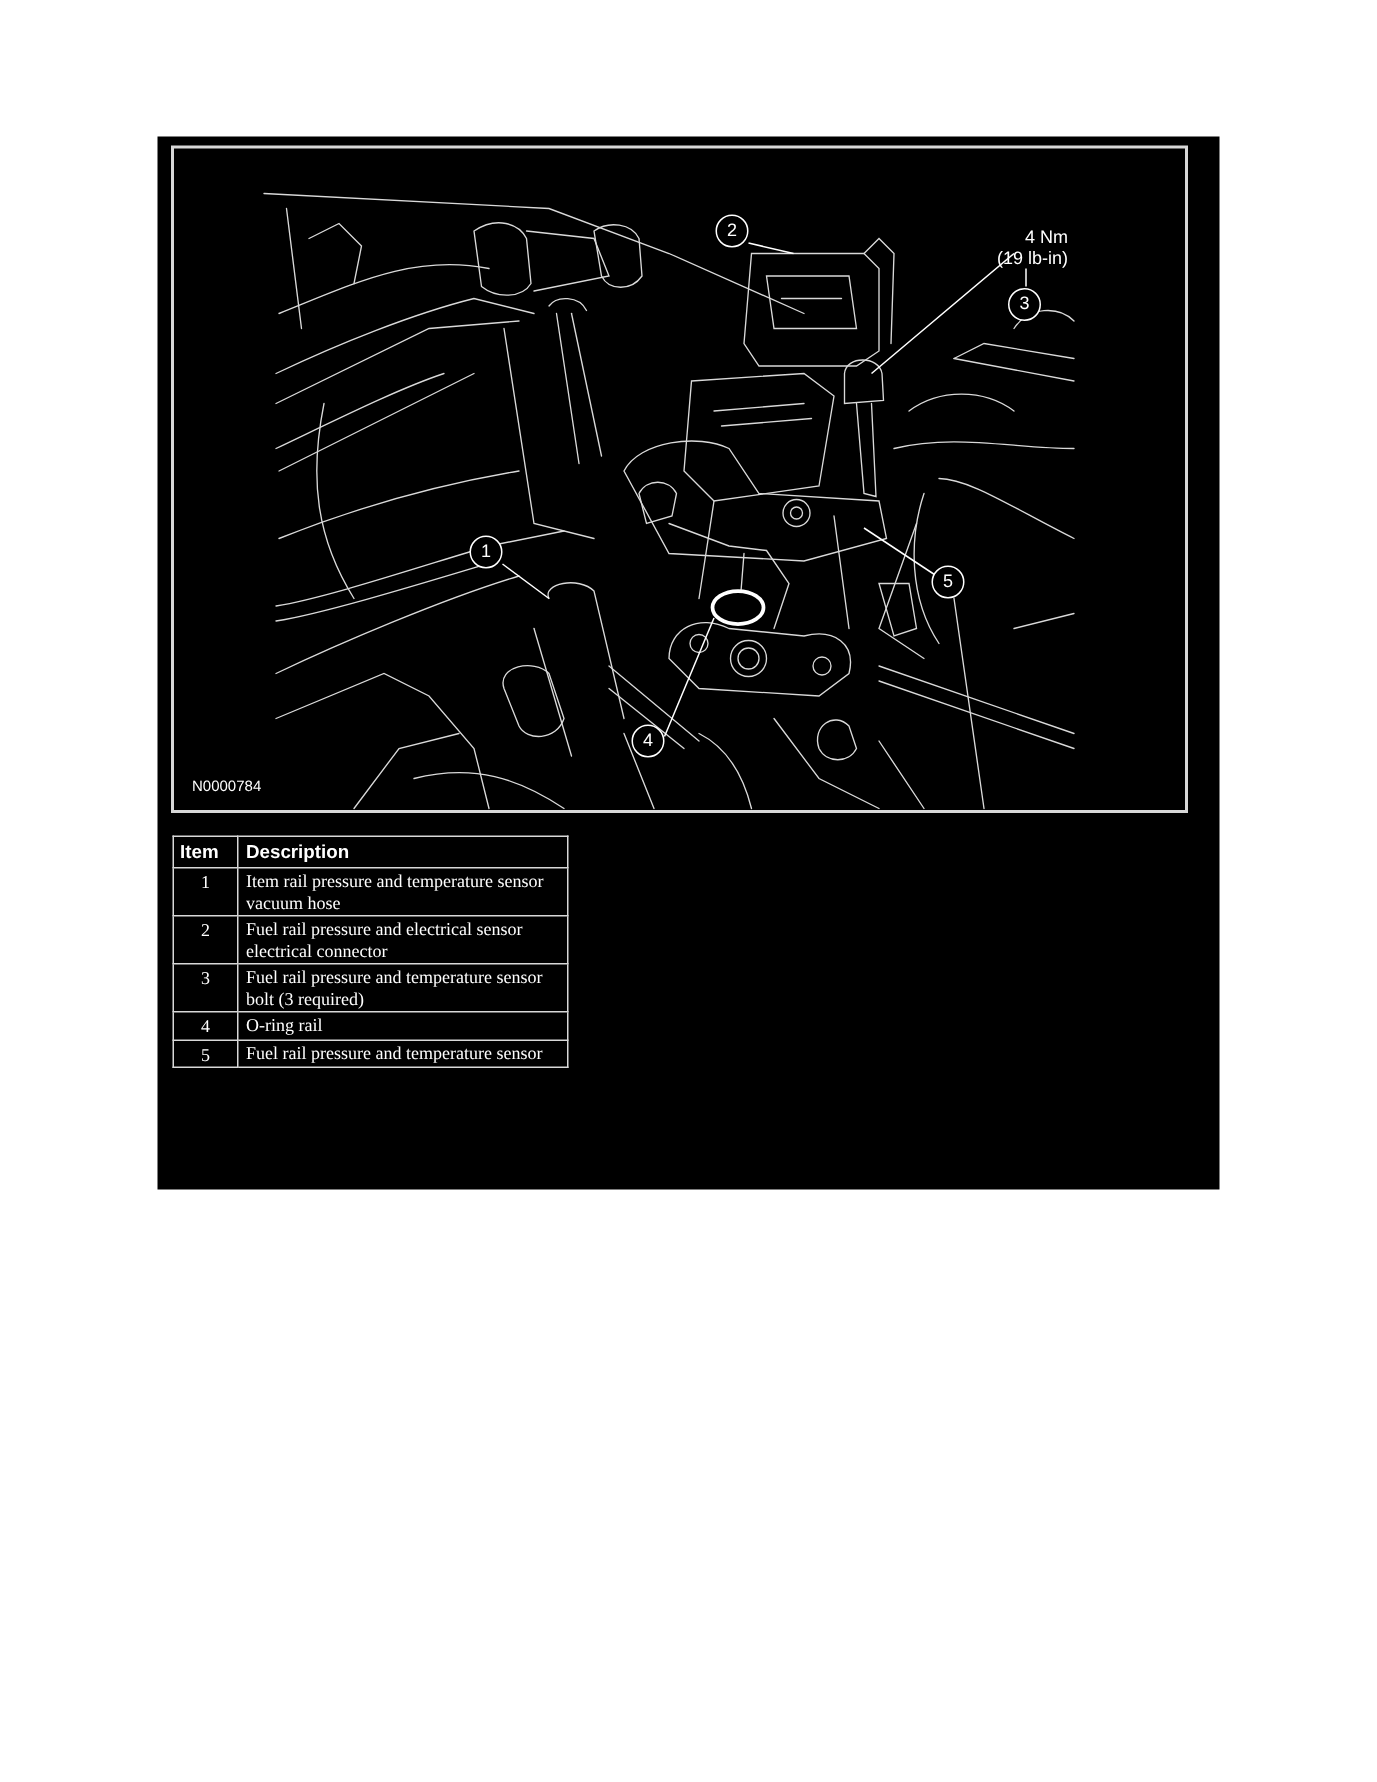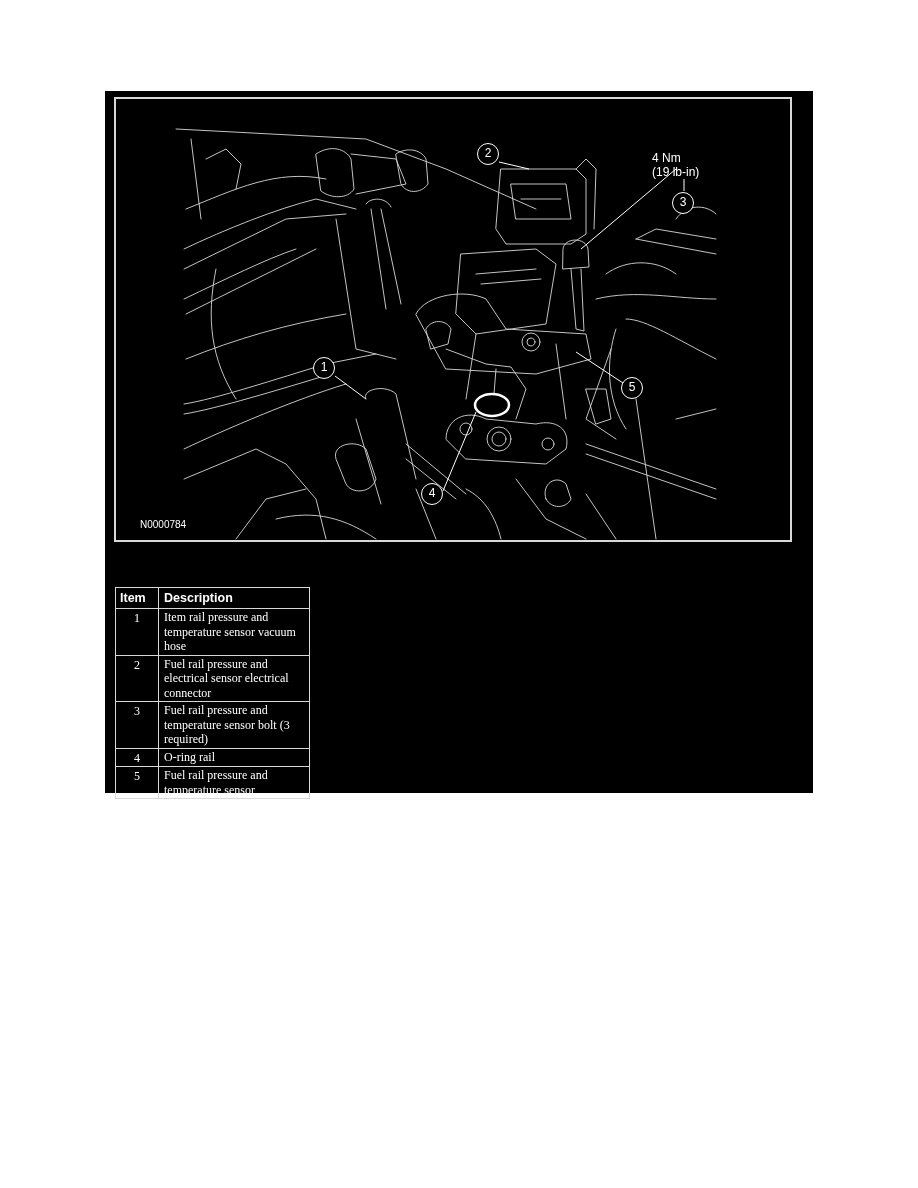--- a/index.html
+++ b/index.html
@@ -8,37 +8,36 @@
     position: absolute; left: 105px; top: 91px; width: 708px; height: 702px;
     background: #000000;
   }
   .figure-frame {
     position: absolute; left: 9px; top: 6px; width: 678px; height: 445px;
     border: 2px solid #d8d8d8; box-sizing: border-box; background: #000;
     overflow: hidden;
   }
   .figure-frame svg { position: absolute; left: 0; top: 0; }
   .fig-id {
-    position: absolute; left: 24px; top: 420px;
+    position: absolute; left: 12px; top: 420px;
     font-family: "Liberation Sans", sans-serif; font-size: 10px; color: #ffffff;
   }
   .torque {
-    position: absolute; left: 536px; top: 52px; width: 60px; text-align: left;
+    position: absolute; left: 536px; top: 52px; width: 60px; text-align: right;
     font-family: "Liberation Sans", sans-serif; font-size: 12px; line-height: 14px; color: #ffffff;
   }
   .callout {
     position: absolute; width: 22px; height: 22px; border: 1.5px solid #ffffff; border-radius: 50%;
     box-sizing: border-box; color: #ffffff; font-family: "Liberation Sans", sans-serif;
     font-size: 12px; line-height: 19px; text-align: center; background: #000;
   }
   table.legend {
-    position: absolute; left: 10px; top: 466px; width: 195px;
+    position: absolute; left: 10px; top: 466px; width: 264px;
     border-collapse: collapse; color: #ffffff;
     border: 1px solid #d8d8d8;
-    margin-top: 30px;
   }
   table.legend th, table.legend td {
     border: 1px solid #d8d8d8; padding: 1px 5px; vertical-align: top;
   }
   table.legend th {
     font-family: "Liberation Sans", sans-serif; font-weight: bold; font-size: 12.5px;
     text-align: left; padding: 3px 5px;
   }
   table.legend td {
     font-family: "Liberation Serif", serif; font-size: 12px; line-height: 14.5px;

